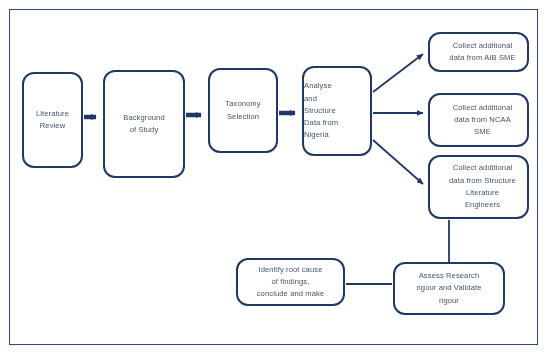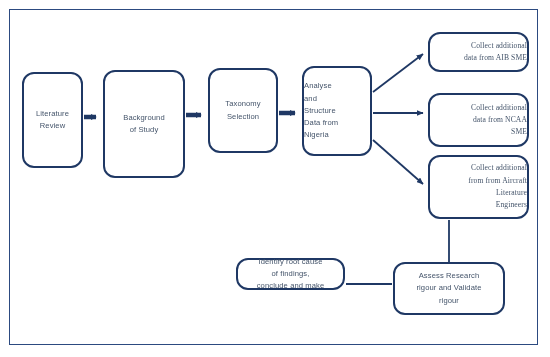--- a/index.html
+++ b/index.html
@@ -40,37 +40,37 @@
     color: #44546a;
     display: flex;
     flex-direction: column;
     justify-content: center;
     font-size: 7.6px;
     line-height: 1.62;
     letter-spacing: 0.1px;
   }
   .node .ln { display: block; white-space: nowrap; }
   .node.center { align-items: center; text-align: center; }
-  .node.left { align-items: flex-end; text-align: left; padding-left: 8px; font-family: Liberation Serif, serif; }
+  .node.left { align-items: center; text-align: left; padding-left: 8px; }
   .node.leftpad { align-items: flex-start; text-align: left; }
 
   
   #n-literature  { left: 22px;  top: 72px;  width: 61px;  height: 96px; }
   #n-background  { left: 103px; top: 70px;  width: 82px;  height: 108px; }
   #n-taxonomy    { left: 208px; top: 68px;  width: 70px;  height: 85px; }
   #n-analyse     { left: 302px; top: 66px;  width: 70px;  height: 90px; }
 
   
   #n-aib         { left: 428px; top: 32px;  width: 101px; height: 40px; }
   #n-ncaa        { left: 428px; top: 93px;  width: 101px; height: 54px; }
   #n-ame         { left: 428px; top: 155px; width: 101px; height: 64px; }
 
   
   #n-assess      { left: 393px; top: 262px; width: 112px; height: 53px; }
-  #n-identify    { left: 236px; top: 258px; width: 109px; height: 32px; }
+  #n-identify    { left: 236px; top: 258px; width: 109px; height: 48px; }
 </style>
 </head>
 <body>
 
 <div id="page">
 
   <div id="frame"></div>
 
   <svg id="svg-layer" viewBox="0 0 550 357" xmlns="http://www.w3.org/2000/svg">
     <defs>
@@ -139,21 +139,21 @@
   </div>
 
   <div class="node left" id="n-ncaa">
     <span class="ln">Collect additional</span>
     <span class="ln">data from NCAA</span>
     <span class="ln">SME</span>
   </div>
 
   <div class="node left" id="n-ame">
     <span class="ln">Collect additional</span>
-    <span class="ln">from from Aircraft</span>
+    <span class="ln">data from Structure</span>
     <span class="ln">Literature</span>
     <span class="ln">Engineers</span>
   </div>
 
   <div class="node center" id="n-assess">
     <span class="ln">Assess Research</span>
     <span class="ln">rigour and Validate</span>
     <span class="ln">rigour</span>
   </div>
 

